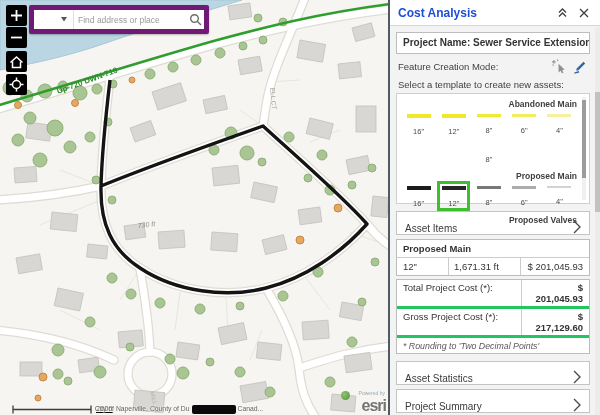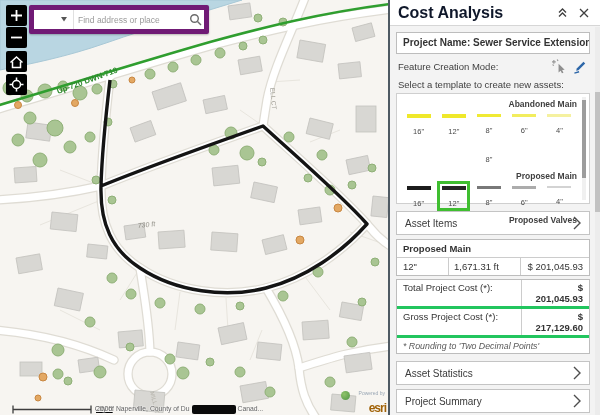--- a/index.html
+++ b/index.html
@@ -21,26 +21,26 @@
 
   .scalebar{position:absolute;left:12px;bottom:0;display:flex;align-items:flex-start;text-decoration:underline;}
   .scalebar .lbl{font-size:7.5px;color:#3d3d3d;margin-left:2px;text-shadow:0 0 2px #fff;}
 
   .attribution{position:absolute;left:0;right:30px;bottom:1px;text-align:center;font-size:6.8px;color:#5f5f5f;text-shadow:0 0 2px #fff,0 0 2px #fff;white-space:nowrap;}
   .attr-redact{display:inline-block;width:44px;height:9px;background:#0a0a0a;border-radius:2px;vertical-align:middle;margin:0 2px;}
 
   .esri{position:absolute;right:1px;bottom:0;width:44px;height:22px;}
   .esri .powered{position:absolute;right:2px;top:-3px;font-size:5px;color:#9aa7b5;}
   .esri .globe{position:absolute;left:-2px;top:-2px;width:9px;height:9px;border-radius:50%;background:radial-gradient(circle at 35% 35%,#8fc36a,#4e9344);}
-  .esri .esri-text{position:absolute;right:1px;bottom:0px;font-size:12px;font-weight:bold;letter-spacing:-1px;color:#a16207;text-shadow:0 0 2px #fff;}
+  .esri .esri-text{position:absolute;right:1px;bottom:0px;font-size:16px;font-weight:bold;letter-spacing:-1px;color:#737373;text-shadow:0 0 2px #fff;}
 
   
   .panel{position:relative;width:212px;height:415px;box-sizing:border-box;background:#f3f3f3;border-left:2px solid #4f5a63;}
   .panel-header{height:26px;background:#fff;border-bottom:1px solid #d6d6d6;display:flex;align-items:center;padding:0 8px;box-sizing:border-box;}
-  .panel-title{font-size:16px;font-weight:bold;color:#0f172a;flex:1;}
+  .panel-title{font-size:12px;font-weight:bold;color:#1d4ed8;flex:1;}
   .hdr-ic{width:16px;height:16px;display:flex;align-items:center;justify-content:center;cursor:pointer;margin-left:6px;}
 
   .panel-body{padding:0 10px 0 6px;}
   .box{background:#fff;border:1px solid #bdbdbd;box-sizing:border-box;}
 
   .project-box{margin-top:6px;height:22px;line-height:20px;padding:0 6px;font-size:10px;font-weight:bold;color:#333;white-space:nowrap;overflow:hidden;}
 
   .fcm-row{margin-top:4px;height:17px;display:flex;align-items:center;justify-content:space-between;padding:0 2px;}
   .plabel{font-size:9.5px;color:#3f3f3f;}
   .fcm-icons{display:flex;gap:6px;align-items:center;}
@@ -64,21 +64,21 @@
   .sw-p1{height:4px;background:#1c1c1c;}
   .sw-p2{height:4px;background:#262626;}
   .sw-p3{height:3px;background:#787878;}
   .sw-p4{height:2.5px;background:#acacac;}
   .sw-p5{height:2px;background:#d3d3d3;}
   .tlabel{font-size:7.5px;color:#4a4a4a;}
   .anno::after{content:"";position:absolute;left:1px;right:1px;top:-2px;bottom:0;border:3px solid #3fbe30;}
   .tb-scroll{position:absolute;top:3px;right:3px;width:4px;height:103px;background:#f0f0f0;}
   .tb-thumb{width:4px;height:78px;background:#9c9c9c;margin-top:3px;cursor:pointer;}
 
-  .section-header{margin-top:7px;height:24px;display:flex;align-items:center;justify-content:space-between;padding:0 8px;font-size:10px;color:#3a3a3a;cursor:pointer;border-color:#c4c4c4;}
+  .section-header{margin-top:7px;height:24px;display:flex;align-items:flex-end;justify-content:space-between;padding:0 8px;font-size:10px;color:#3a3a3a;cursor:pointer;border-color:#c4c4c4;}
   .section-header + .section-header{margin-top:4px;}
 
   .table1{margin-top:4px;font-size:9.5px;color:#333;}
   .t-title{padding:3px 6px;border-bottom:1px solid #ccc;font-weight:bold;}
   .t-datarow{display:flex;}
   .c1{width:52px;padding:3px 6px;border-right:1px solid #ccc;box-sizing:border-box;}
   .c2{width:72px;padding:3px 5px;border-right:1px solid #ccc;box-sizing:border-box;}
   .c3{flex:1;text-align:right;padding:3px 6px;}
 
   .table2{margin-top:3px;font-size:9.5px;color:#333;}

